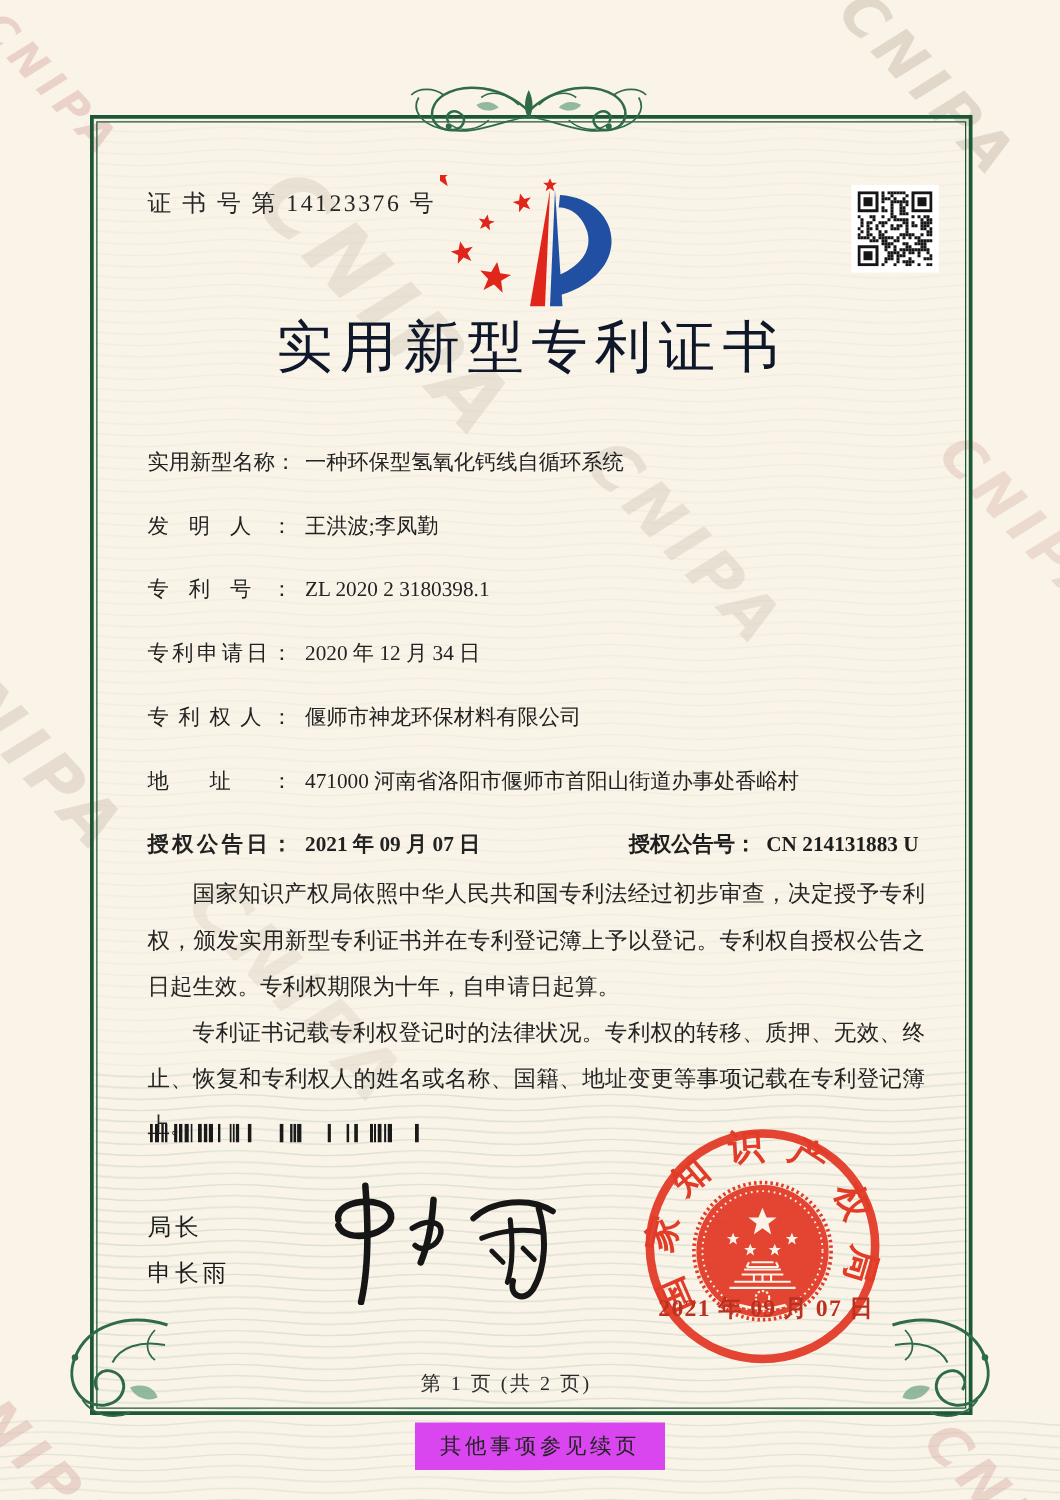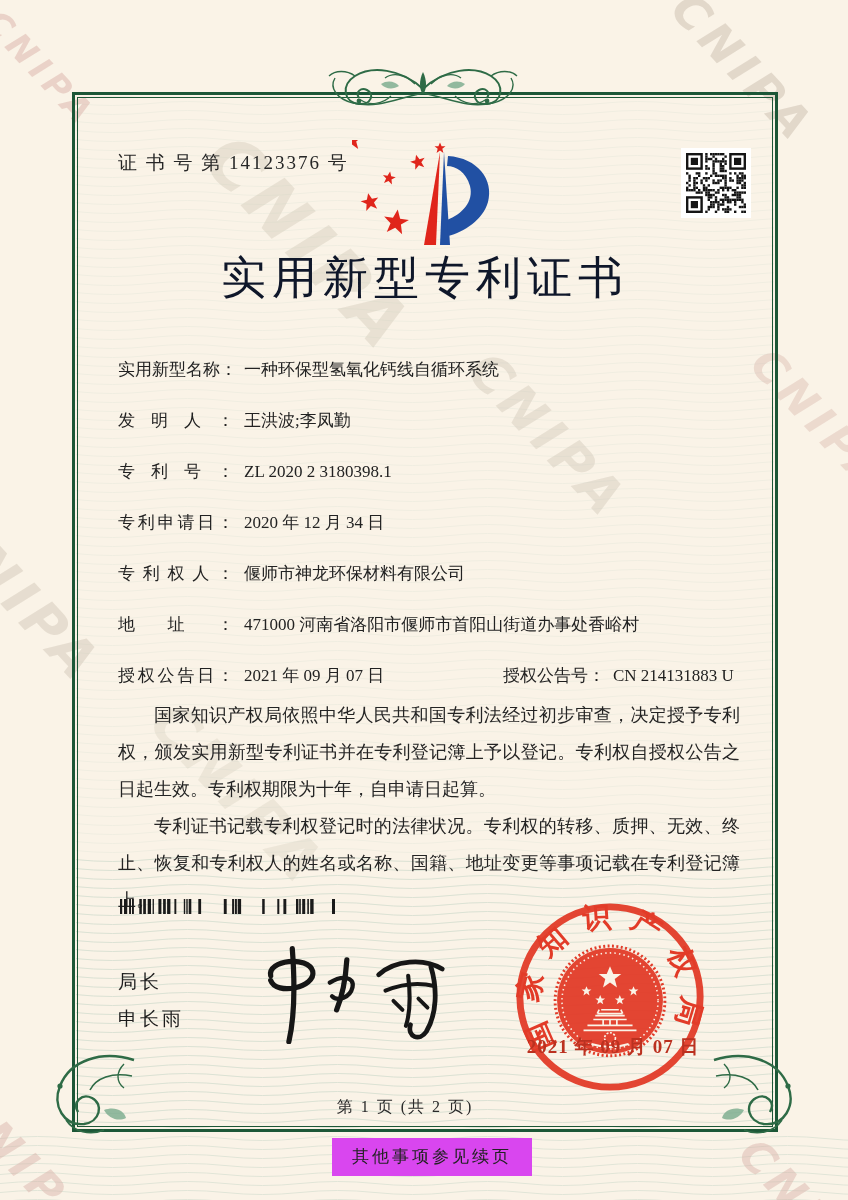--- a/index.html
+++ b/index.html
@@ -371,21 +371,21 @@
   </div>
   <div class="field-row" style="top:511px;">
     <span class="flabel">专利申请日：</span><span class="fvalue">2020 年 12 月 34 日</span>
   </div>
   <div class="field-row" style="top:562px;">
     <span class="flabel">专利权人：</span><span class="fvalue">偃师市神龙环保材料有限公司</span>
   </div>
   <div class="field-row" style="top:613px;">
     <span class="flabel">地址：</span><span class="fvalue">471000 河南省洛阳市偃师市首阳山街道办事处香峪村</span>
   </div>
-  <div class="field-row" style="top:664px;">
+  <div class="field-row" style="top:664px;font-weight:bold;">
     <span class="flabel">授权公告日：</span><span class="fvalue">2021 年 09 月 07 日</span>
     <span class="gazette">
       <span>授权公告号：</span><span style="margin-left:8px;">CN 214131883 U</span>
     </span>
   </div>
 
   <div class="body-text">
     <p>国家知识产权局依照中华人民共和国专利法经过初步审查，决定授予专利权，颁发实用新型专利证书并在专利登记簿上予以登记。专利权自授权公告之日起生效。专利权期限为十年，自申请日起算。</p>
     <p>专利证书记载专利权登记时的法律状况。专利权的转移、质押、无效、终止、恢复和专利权人的姓名或名称、国籍、地址变更等事项记载在专利登记簿上。</p>
   </div>

